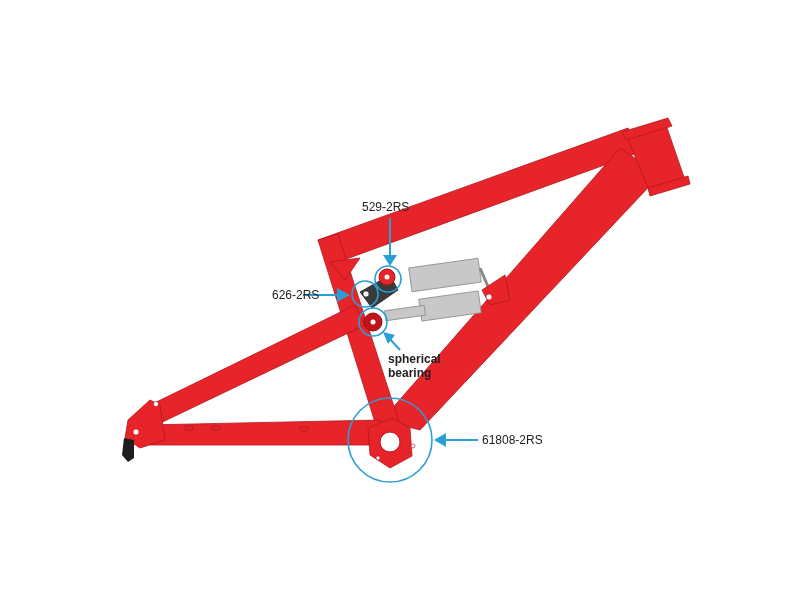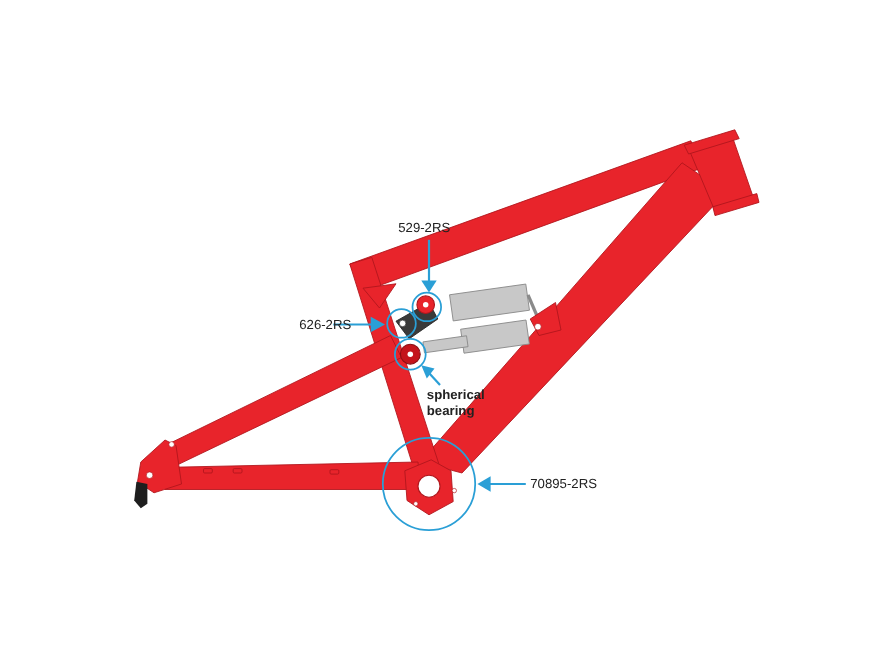--- a/index.html
+++ b/index.html
@@ -114,13 +114,13 @@
     <polygon class="arrow-head" points="434,440 446,433 446,447"></polygon>
   </g>
 </svg>
 
 <div class="label" style="left:362px; top:200px;">529-2RS</div>
 <div class="label" style="left:272px; top:288px;">626-2RS</div>
 <div class="label" style="left:388px; top:352px;font-weight:bold;">
   <div>spherical</div>
   <div>bearing</div>
 </div>
-<div class="label" style="left:482px; top:433px;">70895-2RS</div>
+<div class="label" style="left:482px; top:433px;">61808-2RS</div>
 
 </body></html>

